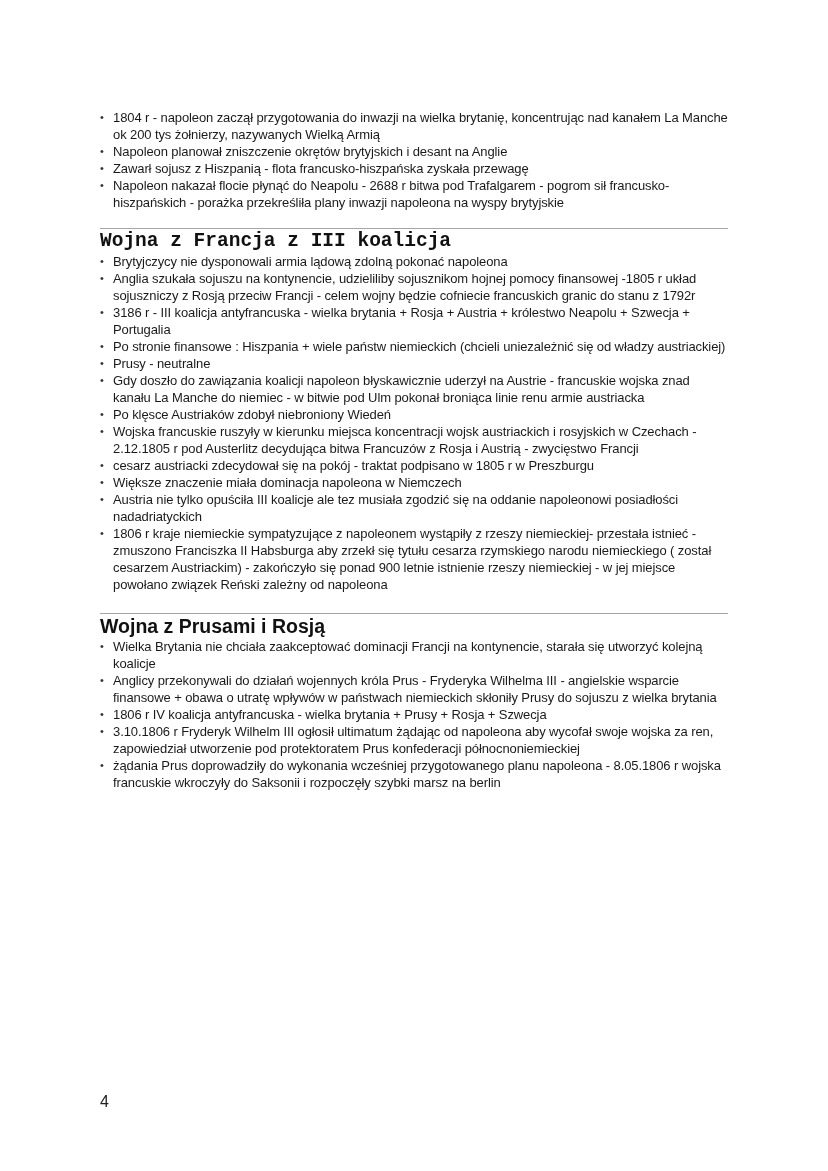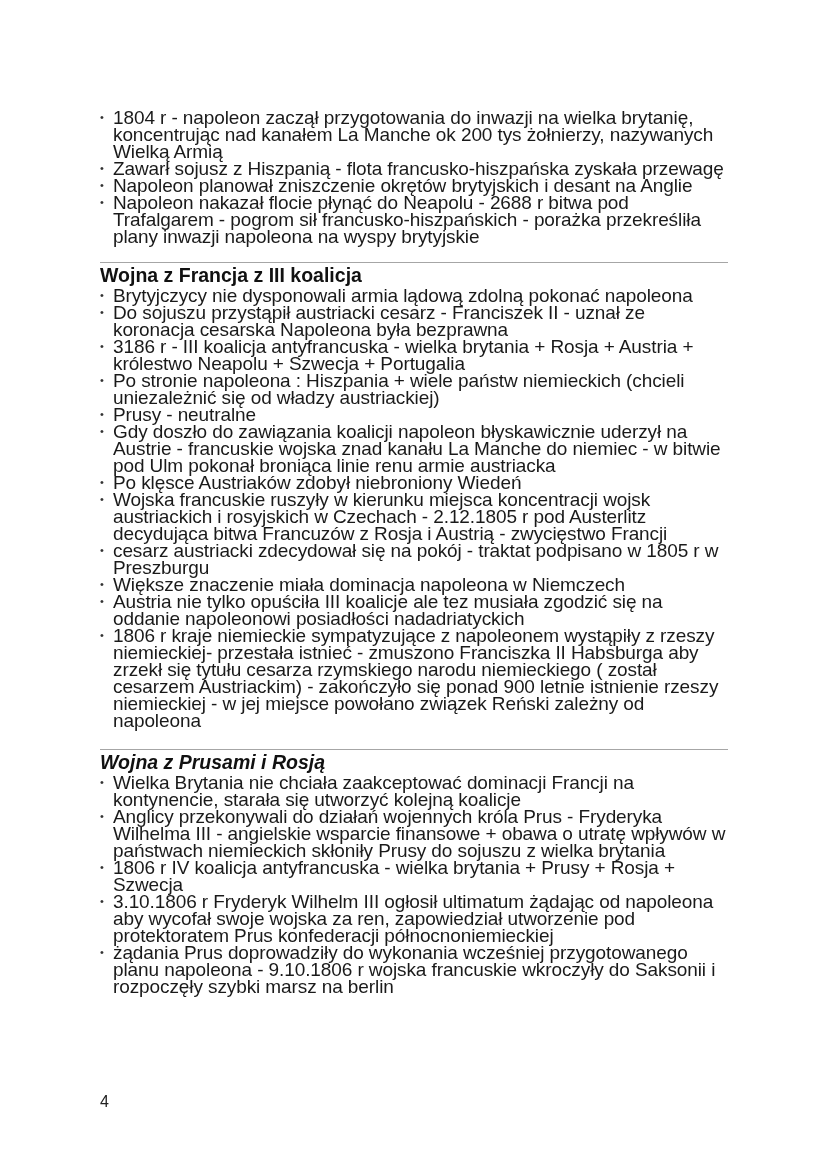--- a/index.html
+++ b/index.html
@@ -1,62 +1,62 @@
 <!DOCTYPE html>
 <html><head>
 <meta charset="utf-8">
 <style>
   html, body { margin: 0; padding: 0; background: #ffffff; }
   body { width: 828px; height: 1171px; position: relative; overflow: hidden;
          font-family: "Liberation Sans", sans-serif; color: #1a1a1a; }
   .page { position: absolute; left: 100px; top: 109px; width: 630px; }
   ul.bullets { list-style: none; margin: 0; padding: 0; }
-  ul.bullets li { position: relative; padding-left: 13px; font-size: 19px; line-height: 17px; letter-spacing: -0.1px; }
+  ul.bullets li { position: relative; padding-left: 13px; font-size: 13px; line-height: 17px; letter-spacing: -0.1px; }
   ul.bullets li::before { content: "\2022"; position: absolute; left: 0; top: 0; font-size: 11px; color: #333; }
   .divider { height: 0; border-top: 1.5px solid #a6a6a6; margin: 0; width: 628px; }
   h2.section-title { font-size: 19.5px; font-weight: bold; margin: 0; line-height: 24px; color: #111; }
   .sec1 { }
   .div1 { margin-top: 17px; }
-  .h1 { margin-top: 8px; margin-bottom: 5px; }
+  .h1 { margin-top: 8px; margin-bottom: 5px; font-family: Liberation Mono, monospace; }
   .div2 { margin-top: 20px; }
-  .h2 { margin-top: 7px; margin-bottom: 5px; font-style: italic; }
+  .h2 { margin-top: 7px; margin-bottom: 5px; }
   .page-number { position: absolute; left: 100px; top: 1093px; font-size: 16px; color: #222; }
 </style>
 </head>
 <body>
 
 <div class="page">
   <ul class="bullets sec1">
     <li>1804 r - napoleon zaczął przygotowania do inwazji na wielka brytanię, koncentrując nad kanałem La Manche ok 200 tys żołnierzy, nazywanych Wielką Armią</li>
+    <li>Napoleon planował zniszczenie okrętów brytyjskich i desant na Anglie</li>
     <li>Zawarł sojusz z Hiszpanią - flota francusko-hiszpańska zyskała przewagę</li>
-    <li>Napoleon planował zniszczenie okrętów brytyjskich i desant na Anglie</li>
     <li>Napoleon nakazał flocie płynąć do Neapolu - 2688 r bitwa pod Trafalgarem - pogrom sił francusko-hiszpańskich - porażka przekreśliła plany inwazji napoleona na wyspy brytyjskie</li>
   </ul>
 
   <div class="divider div1"></div>
   <h2 class="section-title h1">Wojna z Francja z III koalicja</h2>
   <ul class="bullets">
     <li>Brytyjczycy nie dysponowali armia lądową zdolną pokonać napoleona</li>
-    <li>Do sojuszu przystąpił austriacki cesarz - Franciszek II - uznał ze koronacja cesarska Napoleona była bezprawna</li>
+    <li>Anglia szukała sojuszu na kontynencie, udzieliliby sojusznikom hojnej pomocy finansowej -1805 r układ sojuszniczy z Rosją przeciw Francji - celem wojny będzie cofniecie francuskich granic do stanu z 1792r</li>
     <li>3186 r - III koalicja antyfrancuska - wielka brytania + Rosja + Austria + królestwo Neapolu + Szwecja + Portugalia</li>
-    <li>Po stronie napoleona : Hiszpania + wiele państw niemieckich (chcieli uniezależnić się od władzy austriackiej)</li>
+    <li>Po stronie finansowe : Hiszpania + wiele państw niemieckich (chcieli uniezależnić się od władzy austriackiej)</li>
     <li>Prusy - neutralne</li>
     <li>Gdy doszło do zawiązania koalicji napoleon błyskawicznie uderzył na Austrie - francuskie wojska znad kanału La Manche do niemiec - w bitwie pod Ulm pokonał broniąca linie renu armie austriacka</li>
     <li>Po klęsce Austriaków zdobył niebroniony Wiedeń</li>
     <li>Wojska francuskie ruszyły w kierunku miejsca koncentracji wojsk austriackich i rosyjskich w Czechach - 2.12.1805 r pod Austerlitz decydująca bitwa Francuzów z Rosja i Austrią - zwycięstwo Francji</li>
     <li>cesarz austriacki zdecydował się na pokój - traktat podpisano w 1805 r w Preszburgu</li>
     <li>Większe znaczenie miała dominacja napoleona w Niemczech</li>
     <li>Austria nie tylko opuściła III koalicje ale tez musiała zgodzić się na oddanie napoleonowi posiadłości nadadriatyckich</li>
     <li>1806 r kraje niemieckie sympatyzujące z napoleonem wystąpiły z rzeszy niemieckiej- przestała istnieć - zmuszono Franciszka II Habsburga aby zrzekł się tytułu cesarza rzymskiego narodu niemieckiego ( został cesarzem Austriackim) - zakończyło się ponad 900 letnie istnienie rzeszy niemieckiej - w jej miejsce powołano związek Reński zależny od napoleona</li>
   </ul>
 
   <div class="divider div2"></div>
   <h2 class="section-title h2">Wojna z Prusami i Rosją</h2>
   <ul class="bullets">
     <li>Wielka Brytania nie chciała zaakceptować dominacji Francji na kontynencie, starała się utworzyć kolejną koalicje</li>
     <li>Anglicy przekonywali do działań wojennych króla Prus - Fryderyka Wilhelma III - angielskie wsparcie finansowe + obawa o utratę wpływów w państwach niemieckich skłoniły Prusy do sojuszu z wielka brytania</li>
     <li>1806 r IV koalicja antyfrancuska - wielka brytania + Prusy + Rosja + Szwecja</li>
     <li>3.10.1806 r Fryderyk Wilhelm III ogłosił ultimatum żądając od napoleona aby wycofał swoje wojska za ren, zapowiedział utworzenie pod protektoratem Prus konfederacji północnoniemieckiej</li>
-    <li>żądania Prus doprowadziły do wykonania wcześniej przygotowanego planu napoleona - 9.10.1806 r wojska francuskie wkroczyły do Saksonii i rozpoczęły szybki marsz na berlin</li>
+    <li>żądania Prus doprowadziły do wykonania wcześniej przygotowanego planu napoleona - 8.05.1806 r wojska francuskie wkroczyły do Saksonii i rozpoczęły szybki marsz na berlin</li>
   </ul>
 </div>
 
 <div class="page-number">4</div>
 
 </body></html>

